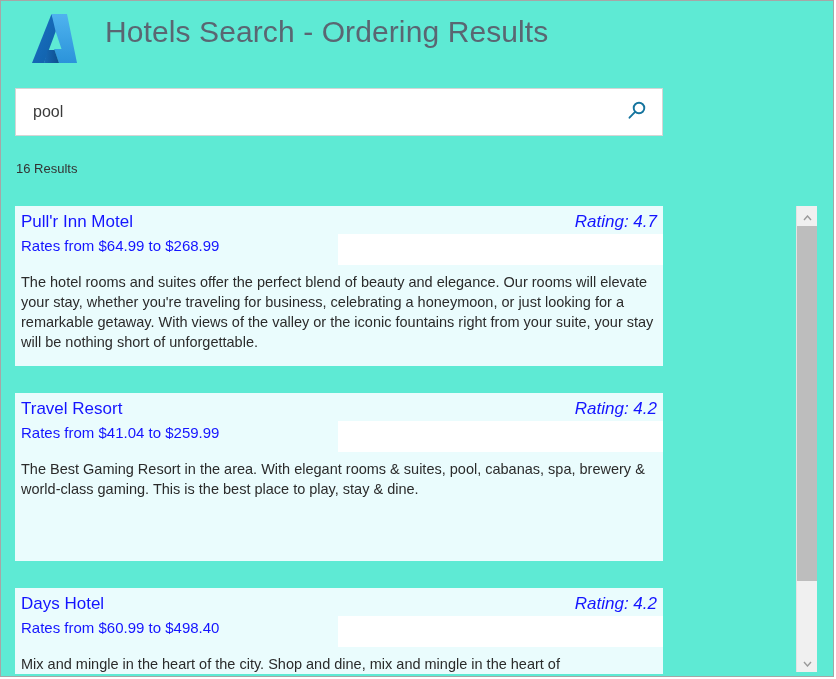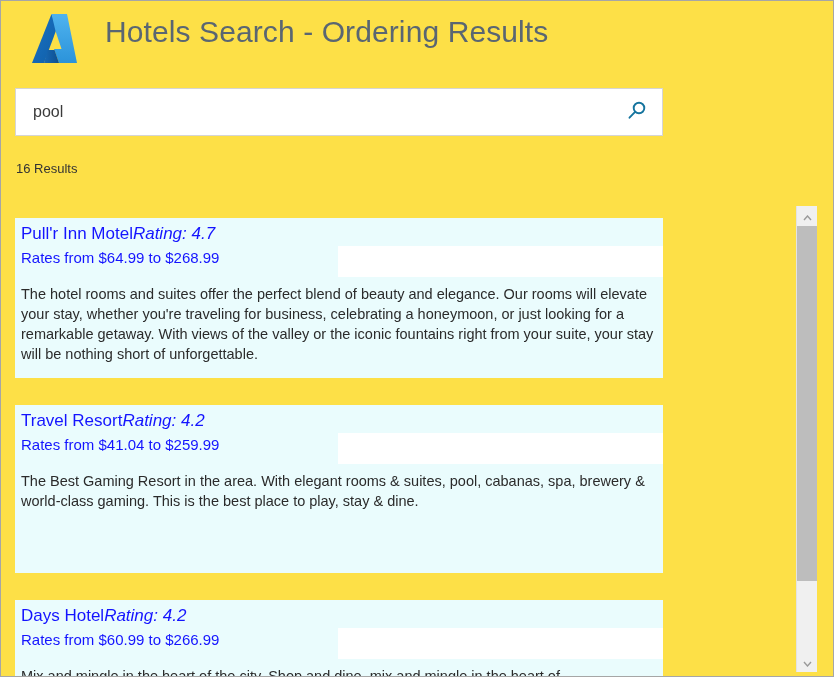--- a/index.html
+++ b/index.html
@@ -7,21 +7,21 @@
     width: 836px; height: 679px;
     background: #ffffff;
     font-family: "Liberation Sans", sans-serif;
     overflow: hidden;
   }
   #window {
     position: absolute;
     left: 0; top: 0;
     width: 834px; height: 677px;
     border: 1px solid #a6a6a6;
-    background: #fde047;
+    background: #5eead4;
     box-sizing: border-box;
     overflow: hidden;
     padding-left: 47px;
   }
 
   
   #header {
     position: absolute;
     left: 0; top: 0;
     width: 834px; height: 78px;
@@ -92,24 +92,23 @@
   }
   .result-card {
     width: 648px;
     background: #eafcfd;
     margin-bottom: 27px;
     position: relative;
     box-sizing: border-box;
   }
   .card-row-title {
     display: flex;
-    justify-content: flex-start;
+    justify-content: space-between;
     align-items: baseline;
     padding: 6px 6px 2px 6px;
-    margin-top: 12px;
   }
   .hotel-name {
     font-size: 17px;
     color: #1414ff;
     white-space: nowrap;
   }
   .hotel-rating {
     font-size: 17px;
     color: #1414ff;
     white-space: nowrap;
@@ -244,21 +243,21 @@
       <div class="hotel-desc">The Best Gaming Resort in the area.  With elegant rooms &amp; suites, pool, cabanas, spa, brewery &amp; world-class gaming.  This is the best place to play, stay &amp; dine.</div>
       <div class="card-pad" style="height:62px"></div>
     </div>
 
     <div class="result-card">
       <div class="card-row-title">
         <span class="hotel-name">Days Hotel</span>
         <span class="hotel-rating">Rating: 4.2</span>
       </div>
       <div class="card-row-rates">
-        <span class="hotel-rates">Rates from $60.99 to $266.99</span>
+        <span class="hotel-rates">Rates from $60.99 to $498.40</span>
         <span class="rates-filler"></span>
       </div>
       <div class="hotel-desc">Mix and mingle in the heart of the city.  Shop and dine, mix and mingle in the heart of</div>
 
     </div>
 
   </div>
 
   <div id="scrollbar">
     <div class="sb-btn" id="sb-up">

